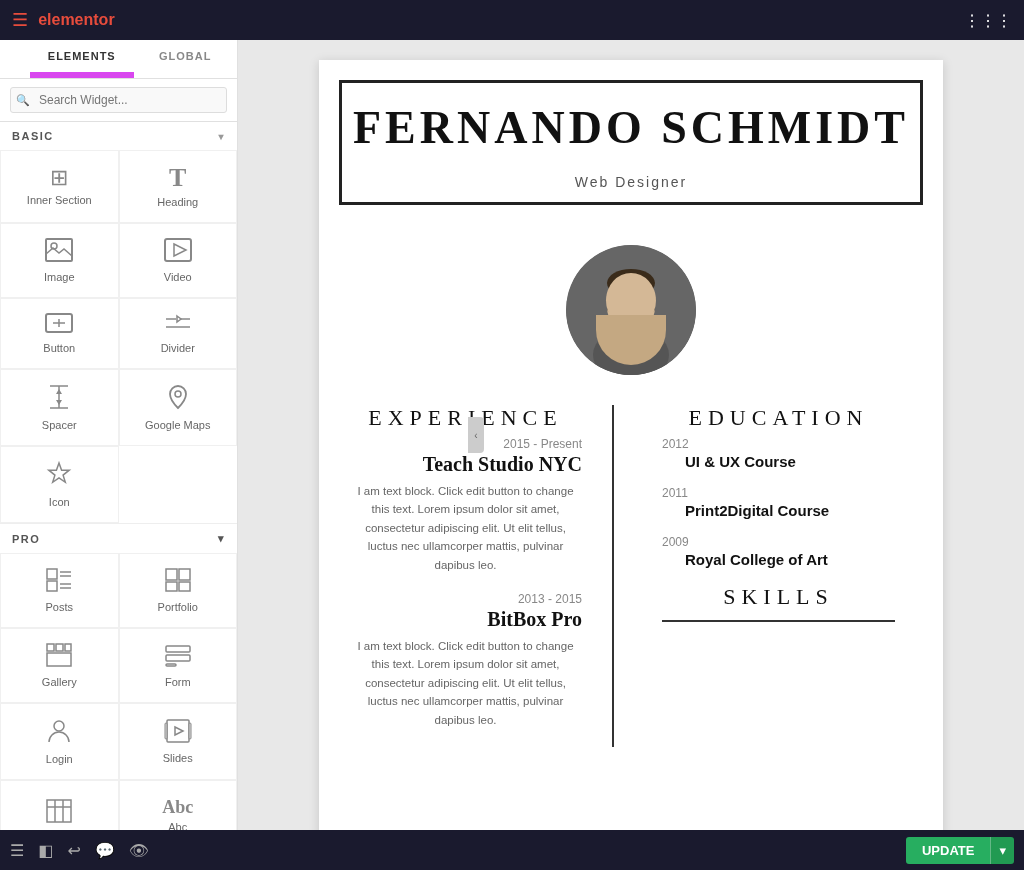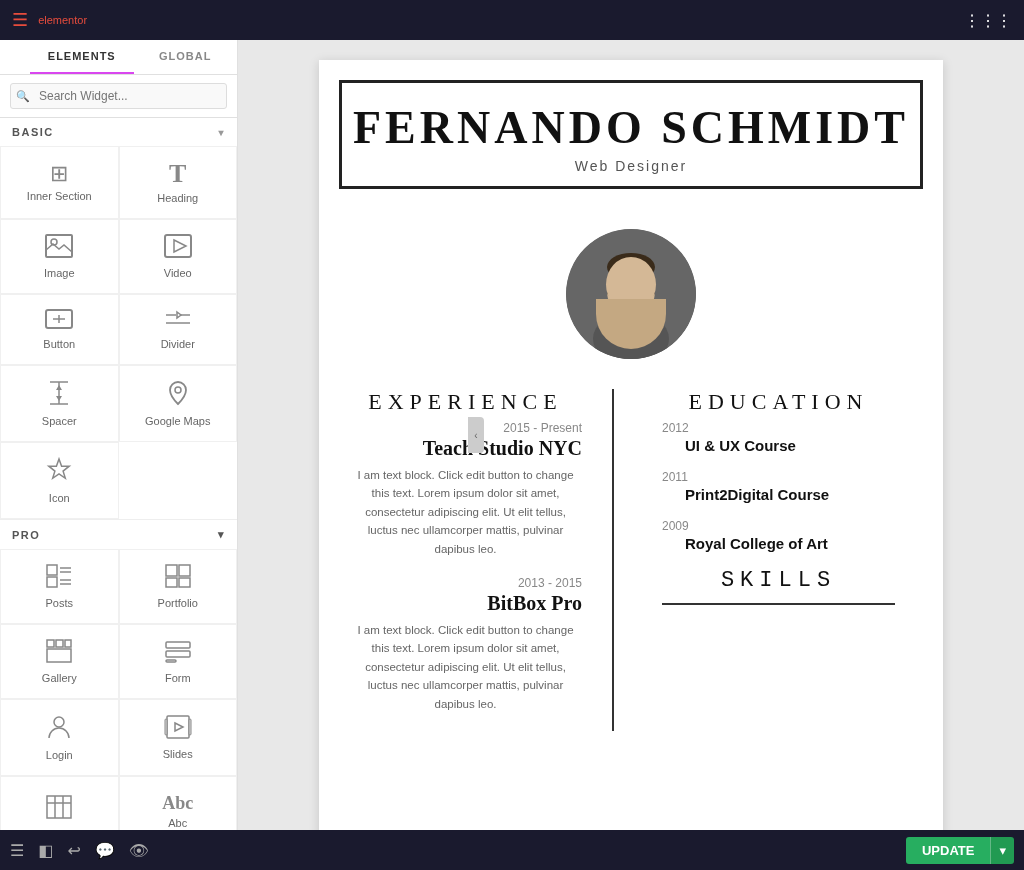--- a/index.html
+++ b/index.html
@@ -10,21 +10,21 @@
       height: 40px;
       background: #1a1a2e;
       display: flex;
       align-items: center;
       justify-content: space-between;
       padding: 0 12px;
       flex-shrink: 0;
     }
     .top-bar-left { display: flex; align-items: center; gap: 10px; }
     .hamburger-icon { color: #e74c3c; font-size: 18px; cursor: pointer; }
-    .elementor-logo { color: #e74c3c; font-weight: normal; font-size: 11px; }
+    .elementor-logo { color: #e74c3c; font-weight: bold; font-size: 16px; }
     .grid-icon { color: #fff; font-size: 16px; cursor: pointer; }
 
     
     .main-layout {
       display: flex;
       flex: 1;
       overflow: hidden;
     }
 
     
@@ -47,21 +47,21 @@
       text-align: center;
       padding: 10px 0;
       font-size: 11px;
       font-weight: bold;
       letter-spacing: 1px;
       color: #888;
       cursor: pointer;
     }
     .sidebar-tab.active {
       color: #333;
-      border-bottom: 2px solid #d946ef;
+      border-bottom: 6px solid #d946ef;
       margin-left: 30px;
     }
 
     .search-bar {
       padding: 8px 10px;
       border-bottom: 1px solid #e0e0e0;
     }
     .search-bar input {
       width: 100%;
       padding: 5px 10px 5px 28px;
@@ -186,21 +186,21 @@
       font-size: 46px;
       font-weight: bold;
       font-family: 'Georgia', serif;
       letter-spacing: 4px;
       color: #111;
     }
     .resume-title {
       font-size: 14px;
       color: #555;
       letter-spacing: 2px;
-      margin-top: 4px;
+      margin-top: 20px;
     }
 
     .resume-photo-section {
       display: flex;
       justify-content: center;
       padding: 20px 0 10px;
     }
     .photo-placeholder {
       width: 130px;
       height: 130px;
@@ -284,21 +284,21 @@
     .edu-title {
       font-size: 15px;
       font-weight: bold;
       color: #111;
       margin-bottom: 16px;
       margin-left: 23px;
     }
 
     .skills-title {
       font-size: 22px;
-      font-family: Liberation Mono, monospace;
+      font-family: Liberation Serif, serif;
       letter-spacing: 6px;
       color: #111;
       margin-bottom: 10px;
       text-align: center;
     }
     .skills-line {
       border-top: 2px solid #333;
       margin-top: 4px;
     }
 

